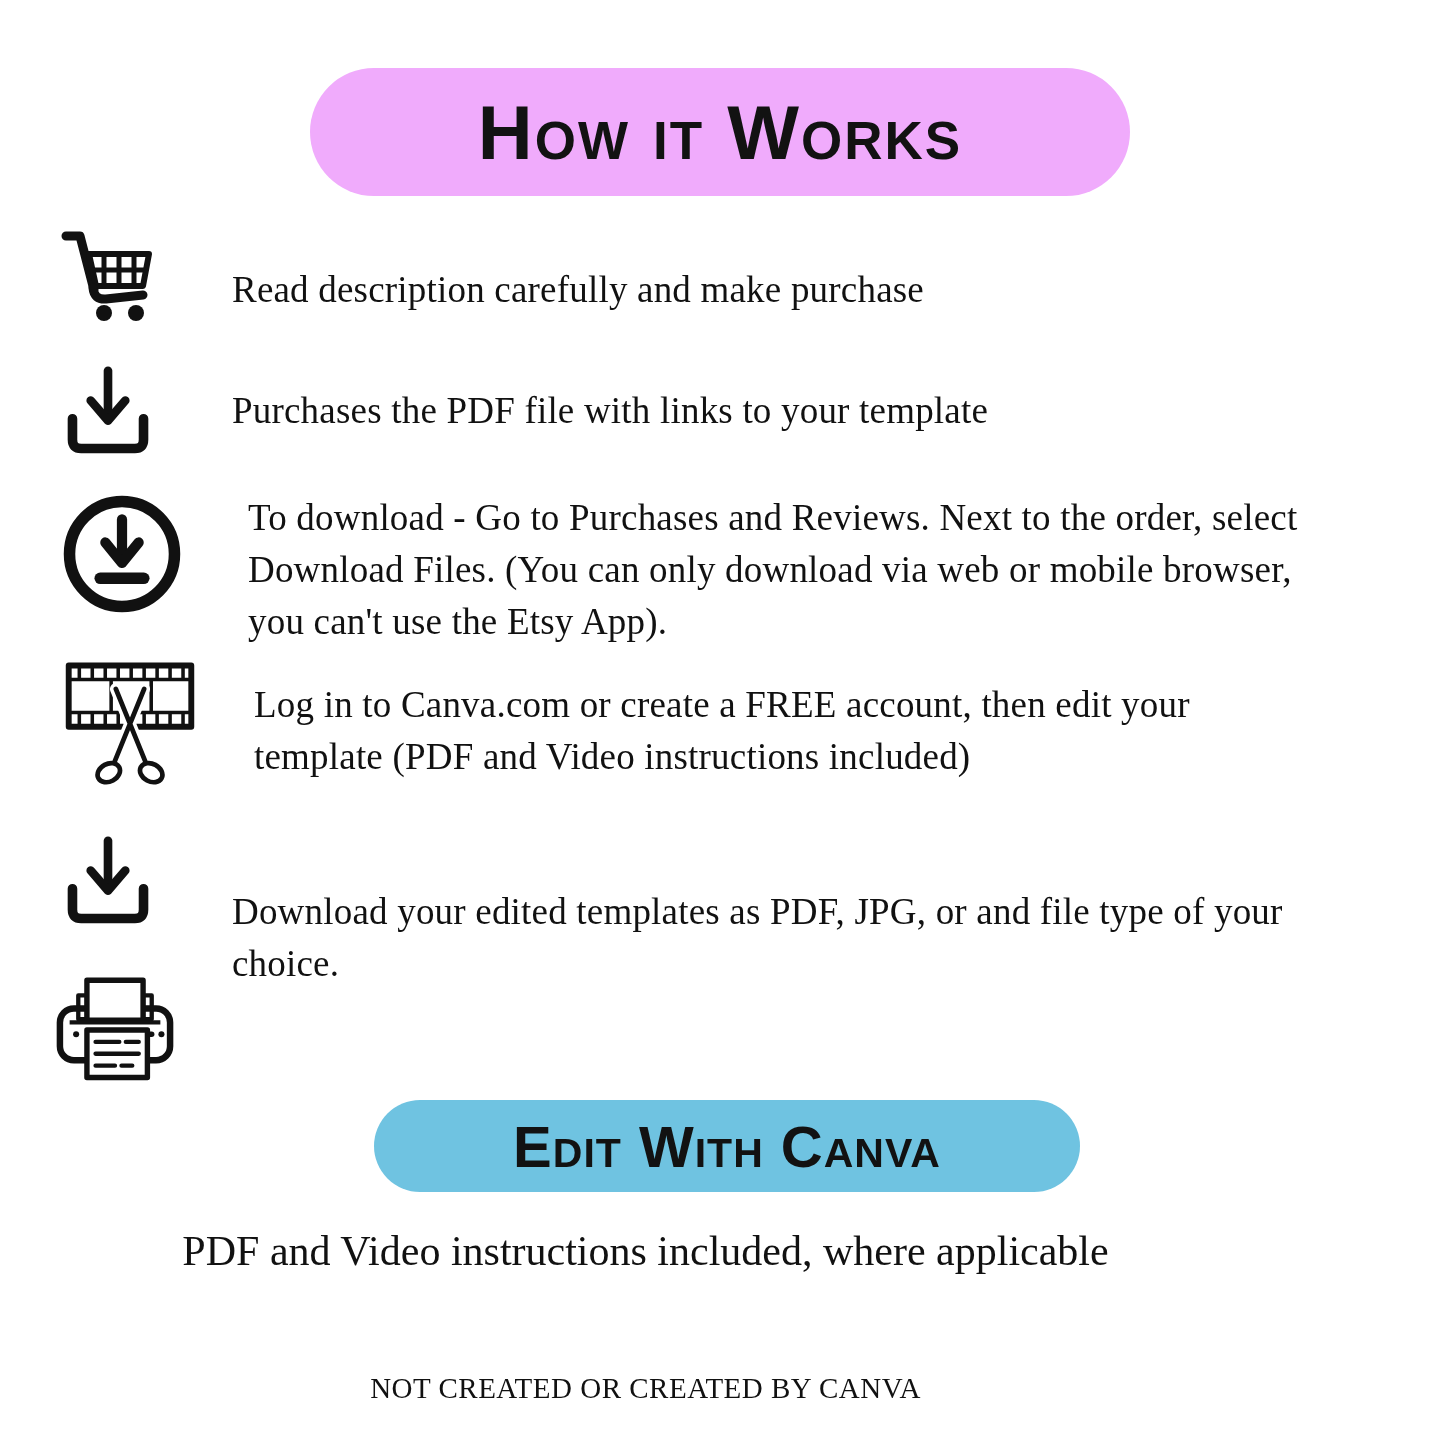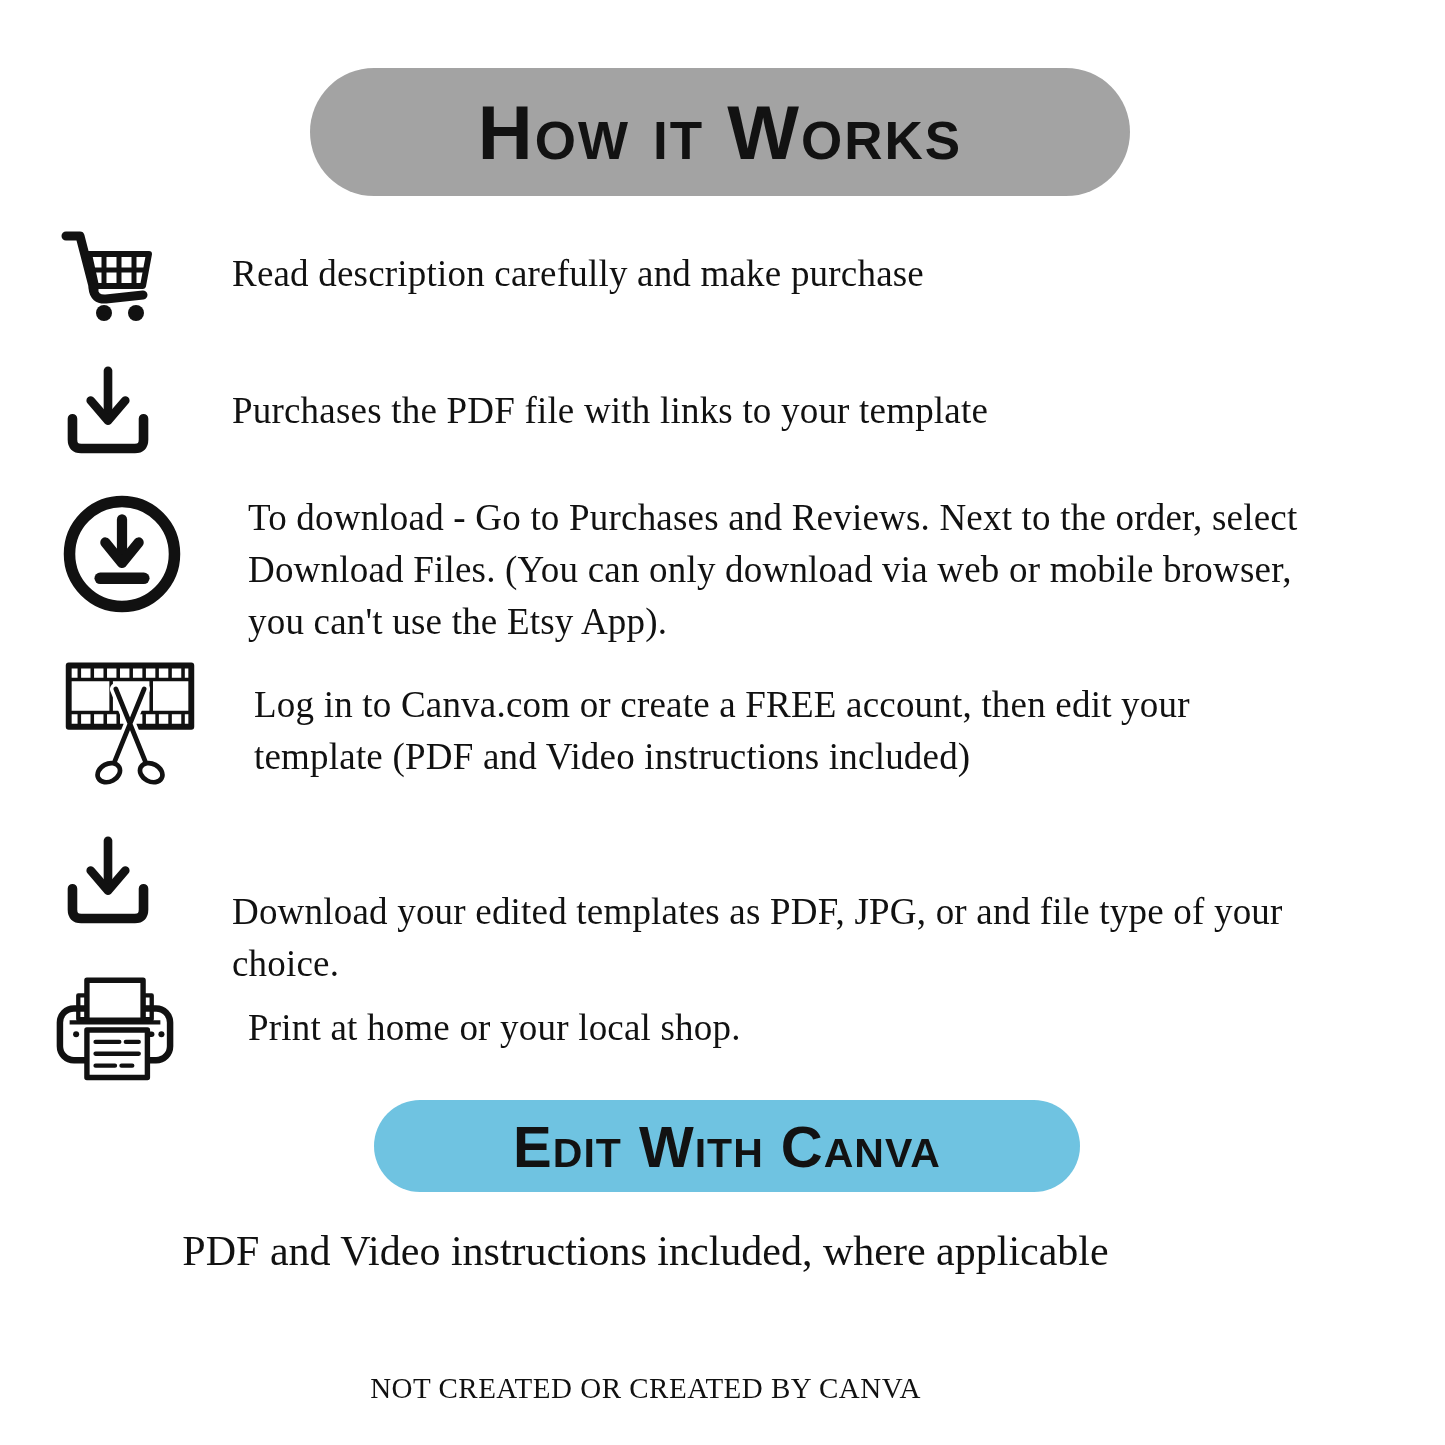--- a/index.html
+++ b/index.html
@@ -25,21 +25,21 @@
   .pill-canva{left:374px;top:1100px;width:706px;height:92px;font-size:58px;letter-spacing:1px;}
   .step-icon{position:absolute;}
   .step-icon svg{display:block;width:100%;height:100%;}
   .step-text{
     position:absolute;
     font-size:37px;
     line-height:52px;
     white-space:pre-line;
     letter-spacing:0.2px;
   }
-  .t1{left:232px;top:248px;}
+  .t1{left:232px;top:264px;}
   .t2{left:232px;top:385px;}
   .t3{left:248px;top:492px;}
   .t4{left:254px;top:679px;}
   .t5{left:232px;top:846px;margin-top:40px;}
   .t6{left:248px;top:1002px;}
   .i1{left:56px;top:224px;width:100px;height:100px;}
   .i2{left:60px;top:364px;width:96px;height:96px;}
   .i3{left:58px;top:490px;width:128px;height:128px;}
   .i4{left:62px;top:656px;width:136px;height:132px;}
   .i5{left:60px;top:834px;width:96px;height:96px;}
@@ -50,21 +50,21 @@
   }
   .f1{top:1222px;font-size:42px;line-height:58px;}
   .f2{top:1295px;font-size:35px;line-height:50px;}
   .f3{top:1368px;font-size:29px;line-height:40px;letter-spacing:0.5px;}
 </style>
 </head>
 <body>
 
 <div class="canvas" style="color: rgb(17, 17, 17);">
 
-  <div class="pill pill-header" style="background: #a3a3a3;">
+  <div class="pill pill-header" style="background: #f0abfc;">
     <span>How it Works</span>
   </div>
 
   <div class="step-icon i1">
     <svg viewBox="0 0 100 100" fill="none" stroke="#111" stroke-linecap="round" stroke-linejoin="round">
       <path d="M10 12 H24 L38 66" stroke-width="9"></path>
       <path d="M33 30 L93 30 L87 62 L40 62 Z" stroke-width="6" stroke-linecap="butt"></path>
       <path d="M48 30 V62 M63 30 V62 M78 30 V62 M36 46 H90" stroke-width="5" stroke-linecap="butt"></path>
       <path d="M37 64 Q38 76 50 75 L87 71" stroke-width="9"></path>
       <circle cx="48" cy="89" r="8" fill="#111" stroke="none"></circle>
@@ -129,21 +129,20 @@
       <path d="M14 43 H98" stroke-width="4" stroke-linecap="butt"></path>
       <circle cx="20" cy="54" r="2.8" fill="#111" stroke="none"></circle>
       <path d="M76 54 H90" stroke-width="5"></path>
       <circle cx="99" cy="54" r="2.8" fill="#111" stroke="none"></circle>
       <rect x="30" y="50" width="56" height="44" stroke-width="5" fill="#fff"></rect>
       <path d="M38 61 H60 M66 61 H78" stroke-width="4"></path>
       <path d="M38 72 H78" stroke-width="4"></path>
       <path d="M38 83 H56 M62 83 H72" stroke-width="4"></path>
     </svg>
   </div>
-  <div class="step-text t6">Print at home or your local shop.</div>
 
   <div class="pill pill-canva" style="background: rgb(111, 195, 225);">
     <span>Edit With Canva</span>
   </div>
 
   <div class="footer-line f1">PDF and Video instructions included, where applicable</div>
   <div class="footer-line f3">NOT CREATED OR CREATED BY CANVA</div>
 
 </div>
 

